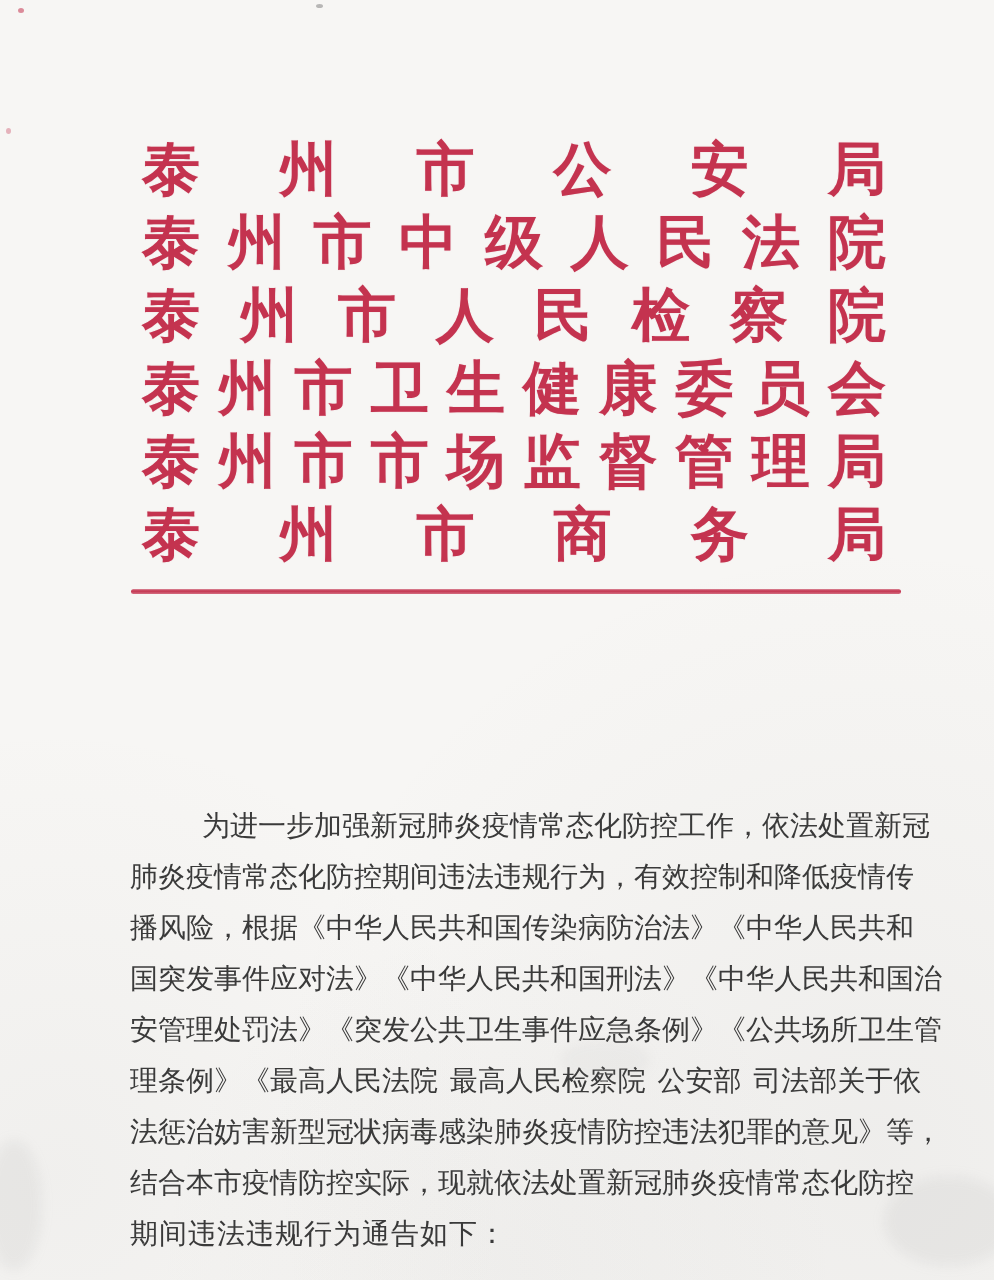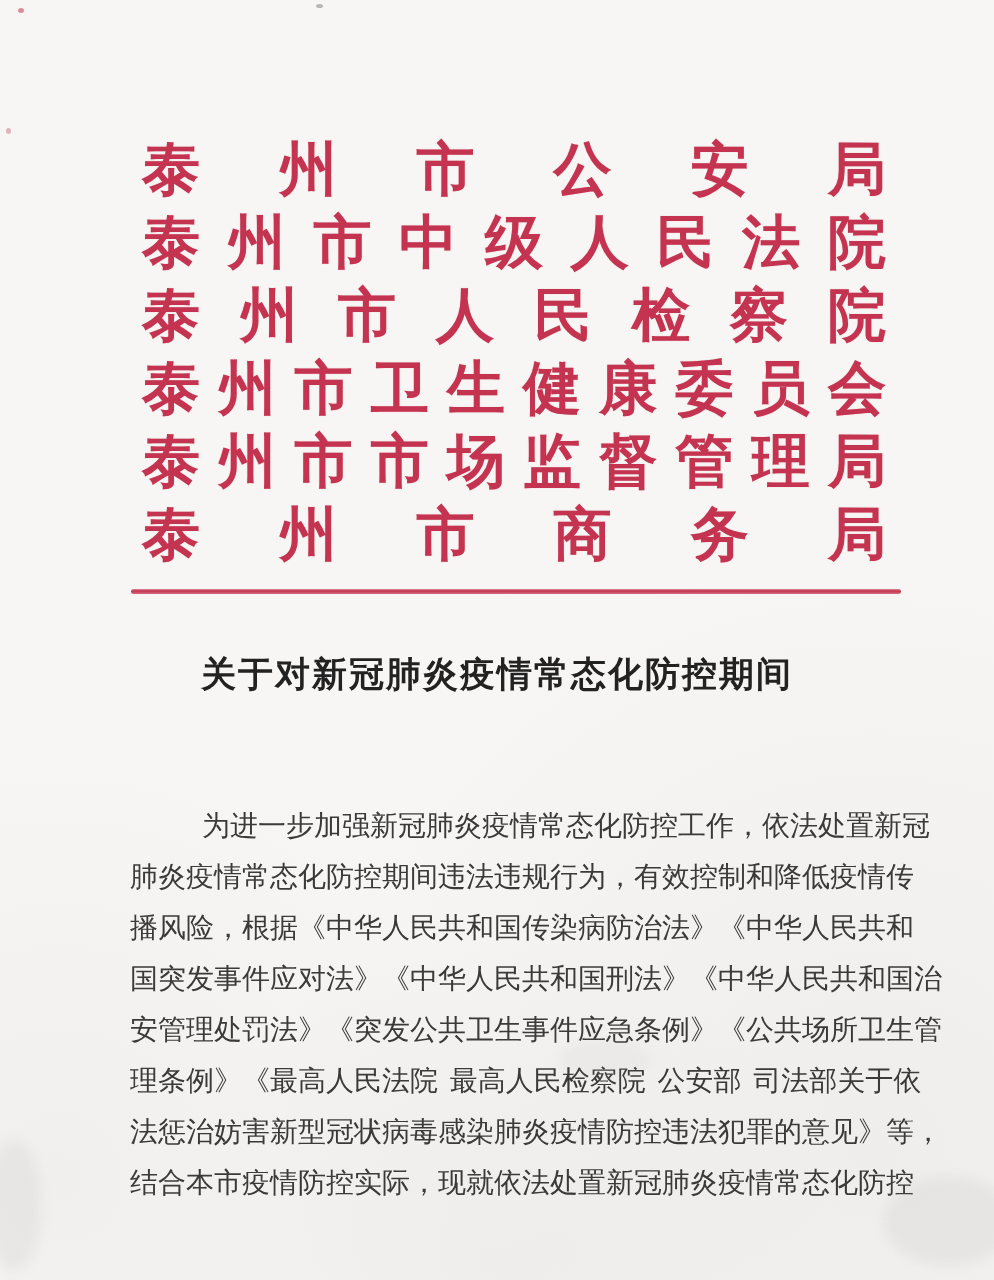--- a/index.html
+++ b/index.html
@@ -132,21 +132,20 @@
         <span>市</span>
         <span>商</span>
         <span>务</span>
         <span>局</span>
       </div>
   </header>
 
   <div class="red-divider"></div>
 
   <h1 class="doc-title">
-    <div>关于对新冠肺炎疫情常态化防控期间</div>
   </h1>
 
   <div class="doc-body">
     <div class="body-line indent">
         <span>为</span>
         <span>进</span>
         <span>一</span>
         <span>步</span>
         <span>加</span>
         <span>强</span>
@@ -379,20 +378,21 @@
         <span>肺</span>
         <span>炎</span>
         <span>疫</span>
         <span>情</span>
         <span>常</span>
         <span>态</span>
         <span>化</span>
         <span>防</span>
         <span>控</span>
       </div>
+    <div class="body-line plain">期间违法违规行为通告如下：</div>
   </div>
 
   <div class="smudge s1"></div>
   <div class="smudge s2"></div>
   <div class="smudge s3"></div>
   <div class="speck p1"></div>
   <div class="speck p2"></div>
   <div class="speck p3"></div>
 
 </div>

